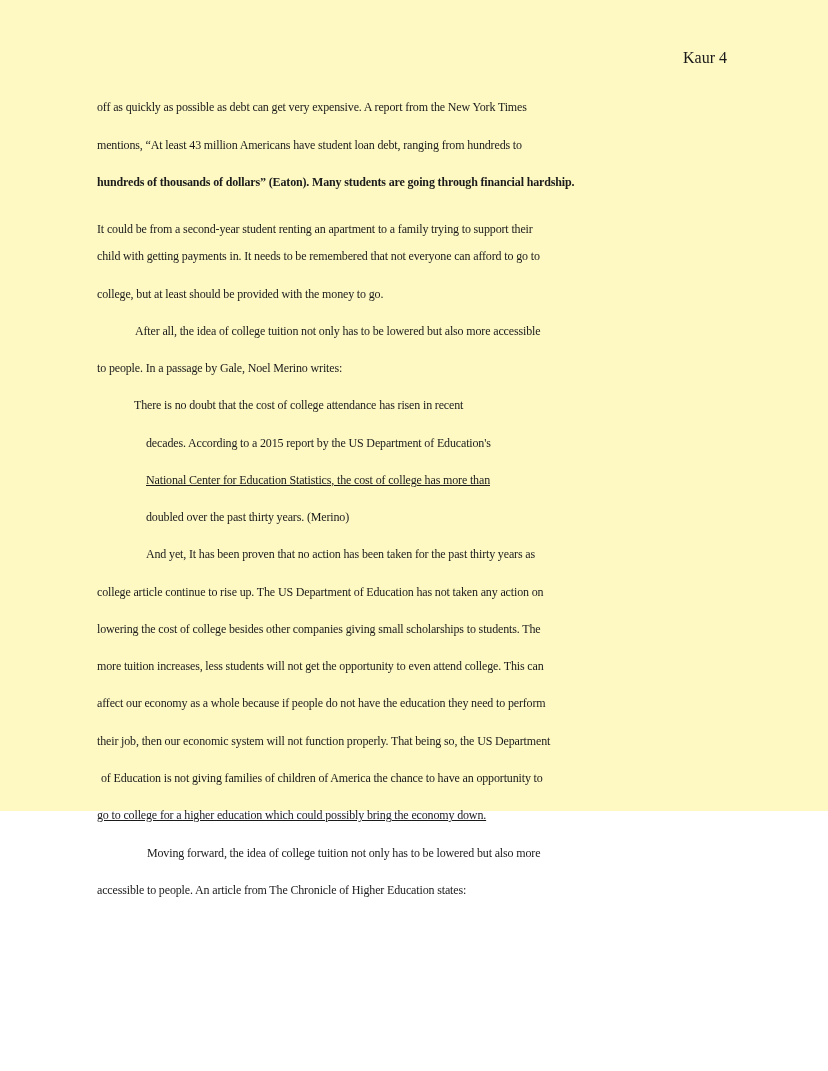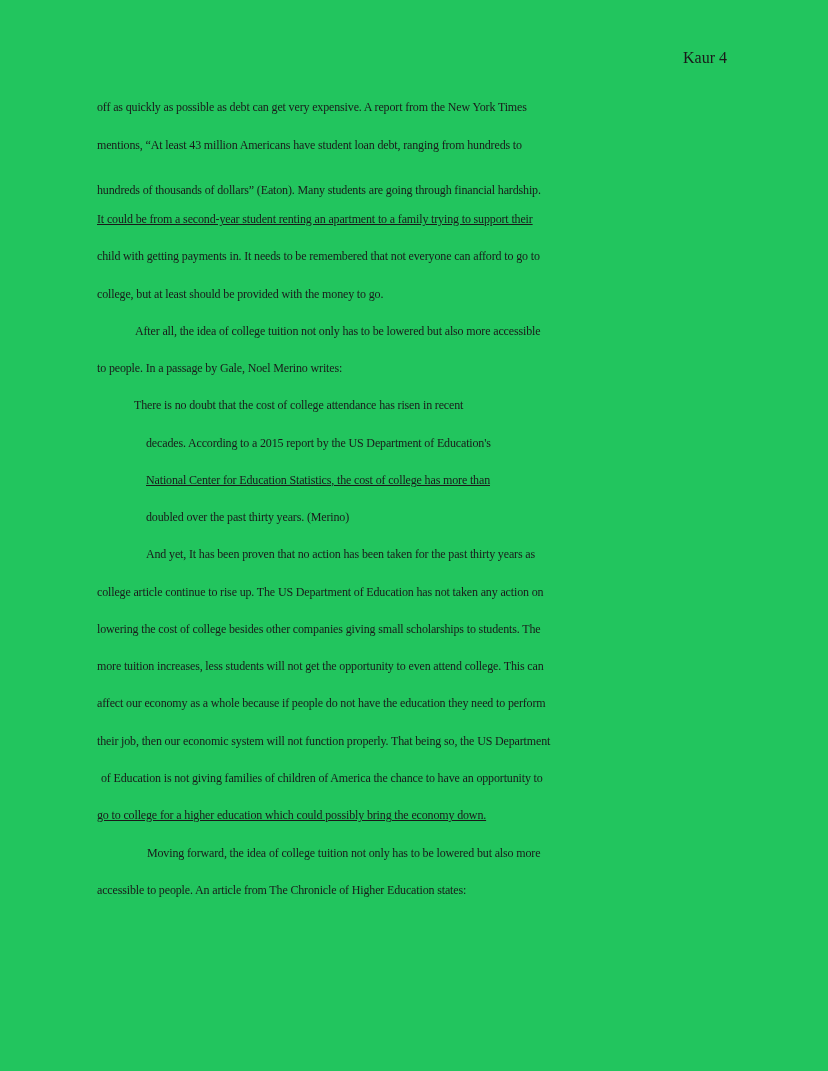--- a/index.html
+++ b/index.html
@@ -12,22 +12,22 @@
       height: 1071px;
       position: relative;
       overflow: hidden;
       font-family: "Liberation Serif", "DejaVu Serif", serif;
       color: #1a1a1a;
     }
     .page {
       position: absolute;
       left: 0; top: 0;
       width: 828px;
-      height: 1071px;
-      background: #22c55e;
+      height: 811px;
+      background: #fef9c3;
     }
     .header {
       position: absolute;
       right: 101px;
       top: 48px;
       font-size: 16px;
       line-height: 20px;
       white-space: nowrap;
     }
     .line {
@@ -40,22 +40,22 @@
   </style>
 </head>
 <body>
 
 <div class="page">
 
   <div class="header">Kaur 4</div>
 
   <div class="line" style="left:97px; top:97px;">off as quickly as possible as debt can get very expensive. A report from the New York Times</div>
   <div class="line" style="left:97px; top:135px;">mentions, “At least 43 million Americans have student loan debt, ranging from hundreds to</div>
-  <div class="line" style="left:97px; top:180px;">hundreds of thousands of dollars” (Eaton). Many students are going through financial hardship.</div>
-  <div class="line" style="left:97px; top:209px;text-decoration:underline;">It could be from a second-year student renting an apartment to a family trying to support their</div>
+  <div class="line" style="left:97px; top:172px;font-weight:bold;">hundreds of thousands of dollars” (Eaton). Many students are going through financial hardship.</div>
+  <div class="line" style="left:97px; top:219px;">It could be from a second-year student renting an apartment to a family trying to support their</div>
   <div class="line" style="left:97px; top:246px;">child with getting payments in. It needs to be remembered that not everyone can afford to go to</div>
   <div class="line" style="left:97px; top:284px;">college, but at least should be provided with the money to go.</div>
 
   <div class="line" style="left:135px; top:321px;"> After all, the idea of college tuition not only has to be lowered but also more accessible</div>
   <div class="line" style="left:97px; top:358px;">to people. In a passage by Gale, Noel Merino writes:</div>
 
   <div class="line" style="left:134px; top:395px;">There is no doubt that the cost of college attendance has risen in recent</div>
   <div class="line" style="left:146px; top:433px;">decades. According to a 2015 report by the US Department of Education's</div>
   <div class="line" style="left:146px; top:470px;text-decoration:underline;">National Center for Education Statistics, the cost of college has more than</div>
   <div class="line" style="left:146px; top:507px;">doubled over the past thirty years. (Merino)</div>

